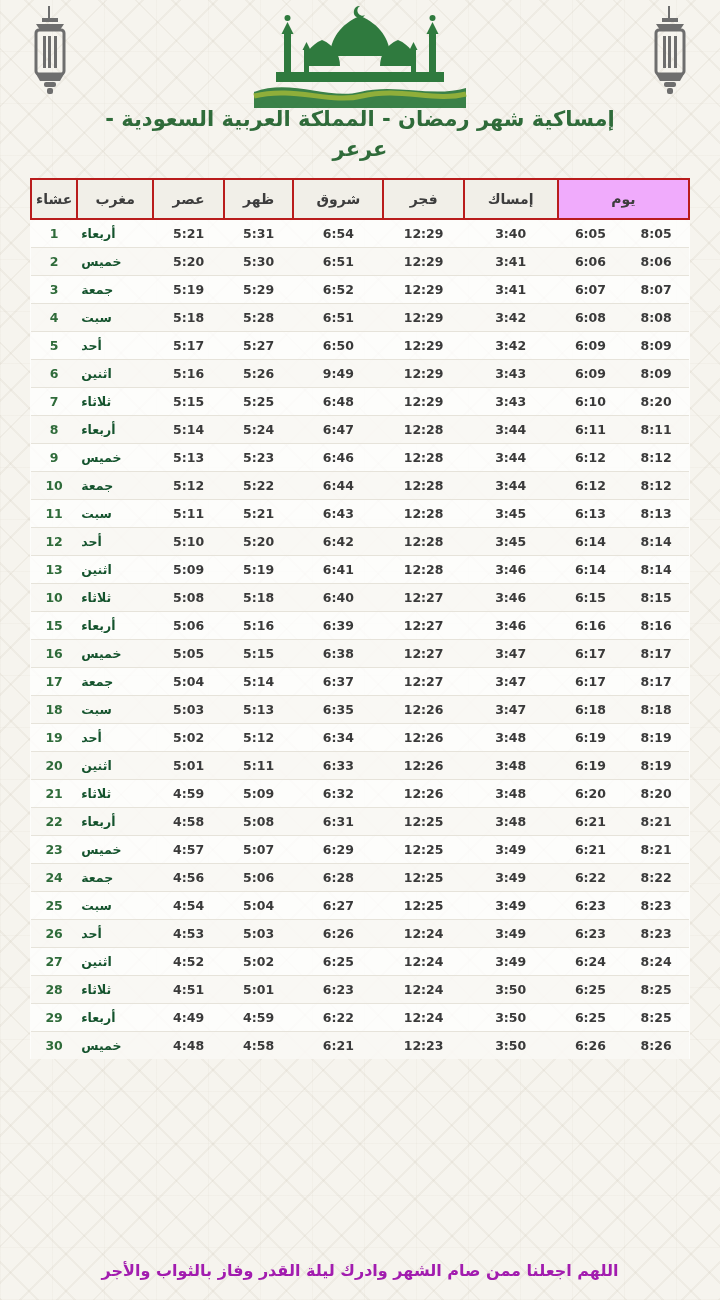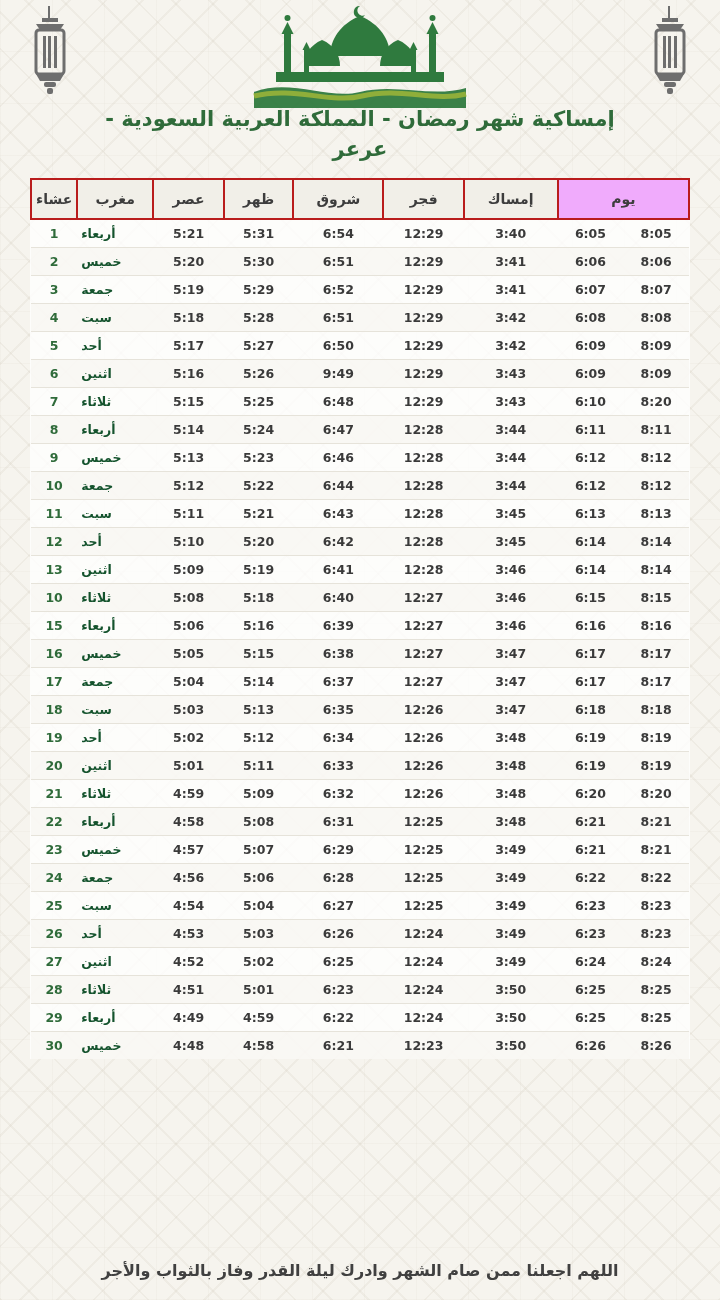--- a/index.html
+++ b/index.html
@@ -131,21 +131,21 @@
   }
 
   
   .footer {
     flex: none;
     padding: 12px 60px 16px 60px;
     box-sizing: border-box;
     text-align: center;
   }
   .dua {
-    color: #404040;
+    color: #a21caf;
     font-size: 16px;
     font-weight: bold;
     line-height: 1.55;
   }
   .sponsor {
     margin-top: 12px;
     color: #9a9a93;
     font-size: 12.5px;
   }
 </style>

